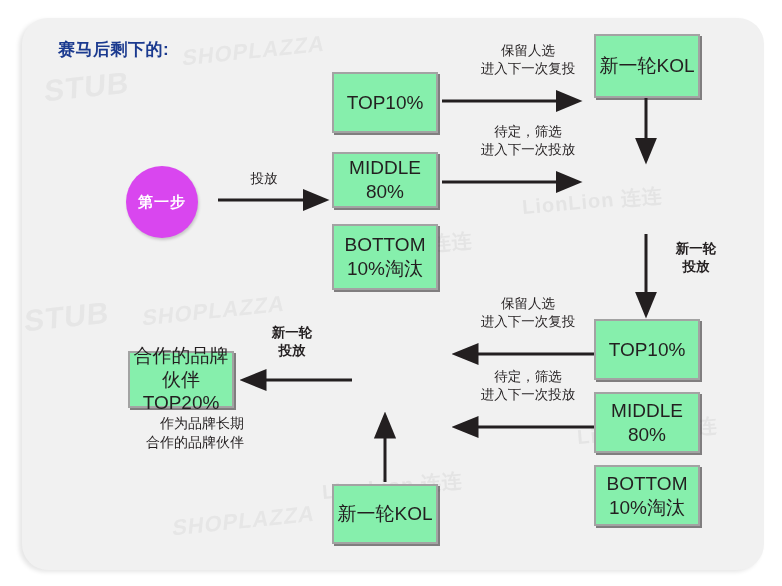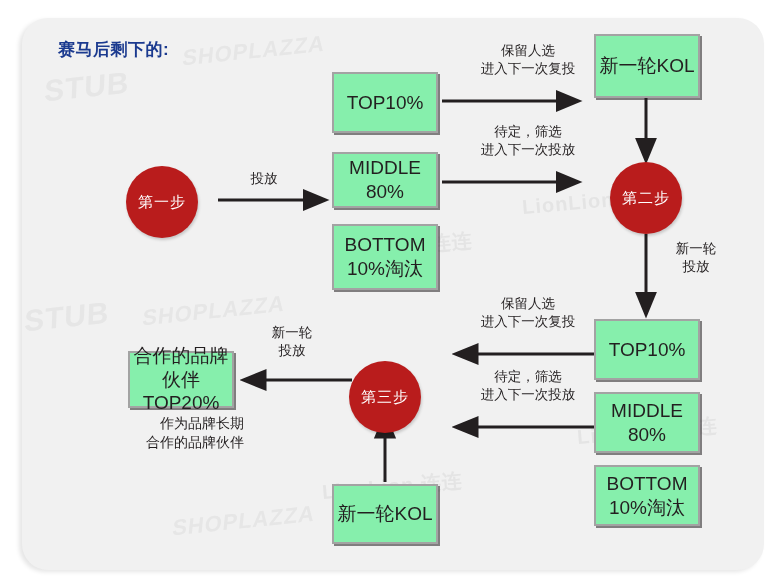--- a/index.html
+++ b/index.html
@@ -66,41 +66,41 @@
     text-align: center;
     font-size: 19px;
     color: #231f20;
     line-height: 1.25;
     white-space: pre-line;
   }
   
   .circle {
     position: absolute;
     border-radius: 50%;
-    background: #b91c1c;
+    background: #d946ef;
     color: #ffffff;
     display: flex;
     align-items: center;
     justify-content: center;
     font-size: 15px;
-    font-weight: normal;
+    font-weight: bold;
     letter-spacing: 1px;
     box-shadow: 1px 2px 3px rgba(0,0,0,0.18);
   }
   
   .alabel {
     position: absolute;
     font-size: 13.5px;
     color: #231f20;
     text-align: center;
     line-height: 1.32;
     white-space: pre-line;
     font-weight: normal;
   }
-  .alabel.bold { font-weight: normal; }
+  .alabel.bold { font-weight: bold; }
   .caption {
     position: absolute;
     font-size: 14px;
     color: #231f20;
     text-align: right;
     line-height: 1.35;
     white-space: pre-line;
   }
   svg.arrows {
     position: absolute;
@@ -156,29 +156,27 @@
     <div class="box" style="left:310px; top:54px; width:106px; height:61px;">TOP10%</div>
     <div class="box" style="left:310px; top:134px; width:106px; height:56px;">MIDDLE
 80%</div>
     <div class="box" style="left:310px; top:206px; width:106px; height:66px;">BOTTOM
 10%淘汰</div>
 
     <div class="circle" style="left:104px; top:148px; width:72px; height:72px;">第一步</div>
 
     <div class="box" style="left:572px; top:16px; width:106px; height:64px;">新一轮KOL</div>
 
-    <div class="circle" style="left:588px; top:144px; width:72px; height:72px;">第二步</div>
 
     <div class="box" style="left:572px; top:301px; width:106px; height:61px;">TOP10%</div>
     <div class="box" style="left:572px; top:374px; width:106px; height:61px;">MIDDLE
 80%</div>
     <div class="box" style="left:572px; top:447px; width:106px; height:61px;">BOTTOM
 10%淘汰</div>
 
-    <div class="circle" style="left:327px; top:343px; width:72px; height:72px;">第三步</div>
 
     <div class="box" style="left:106px; top:333px; width:106px; height:57px;">合作的品牌伙伴
 TOP20%</div>
     <div class="caption" style="left:96px; top:396px; width:126px;">作为品牌长期
 合作的品牌伙伴</div>
 
     <div class="box" style="left:310px; top:466px; width:106px; height:60px;">新一轮KOL</div>
 
     <div class="alabel" style="left:202px; top:152px; width:80px;">投放</div>
 

